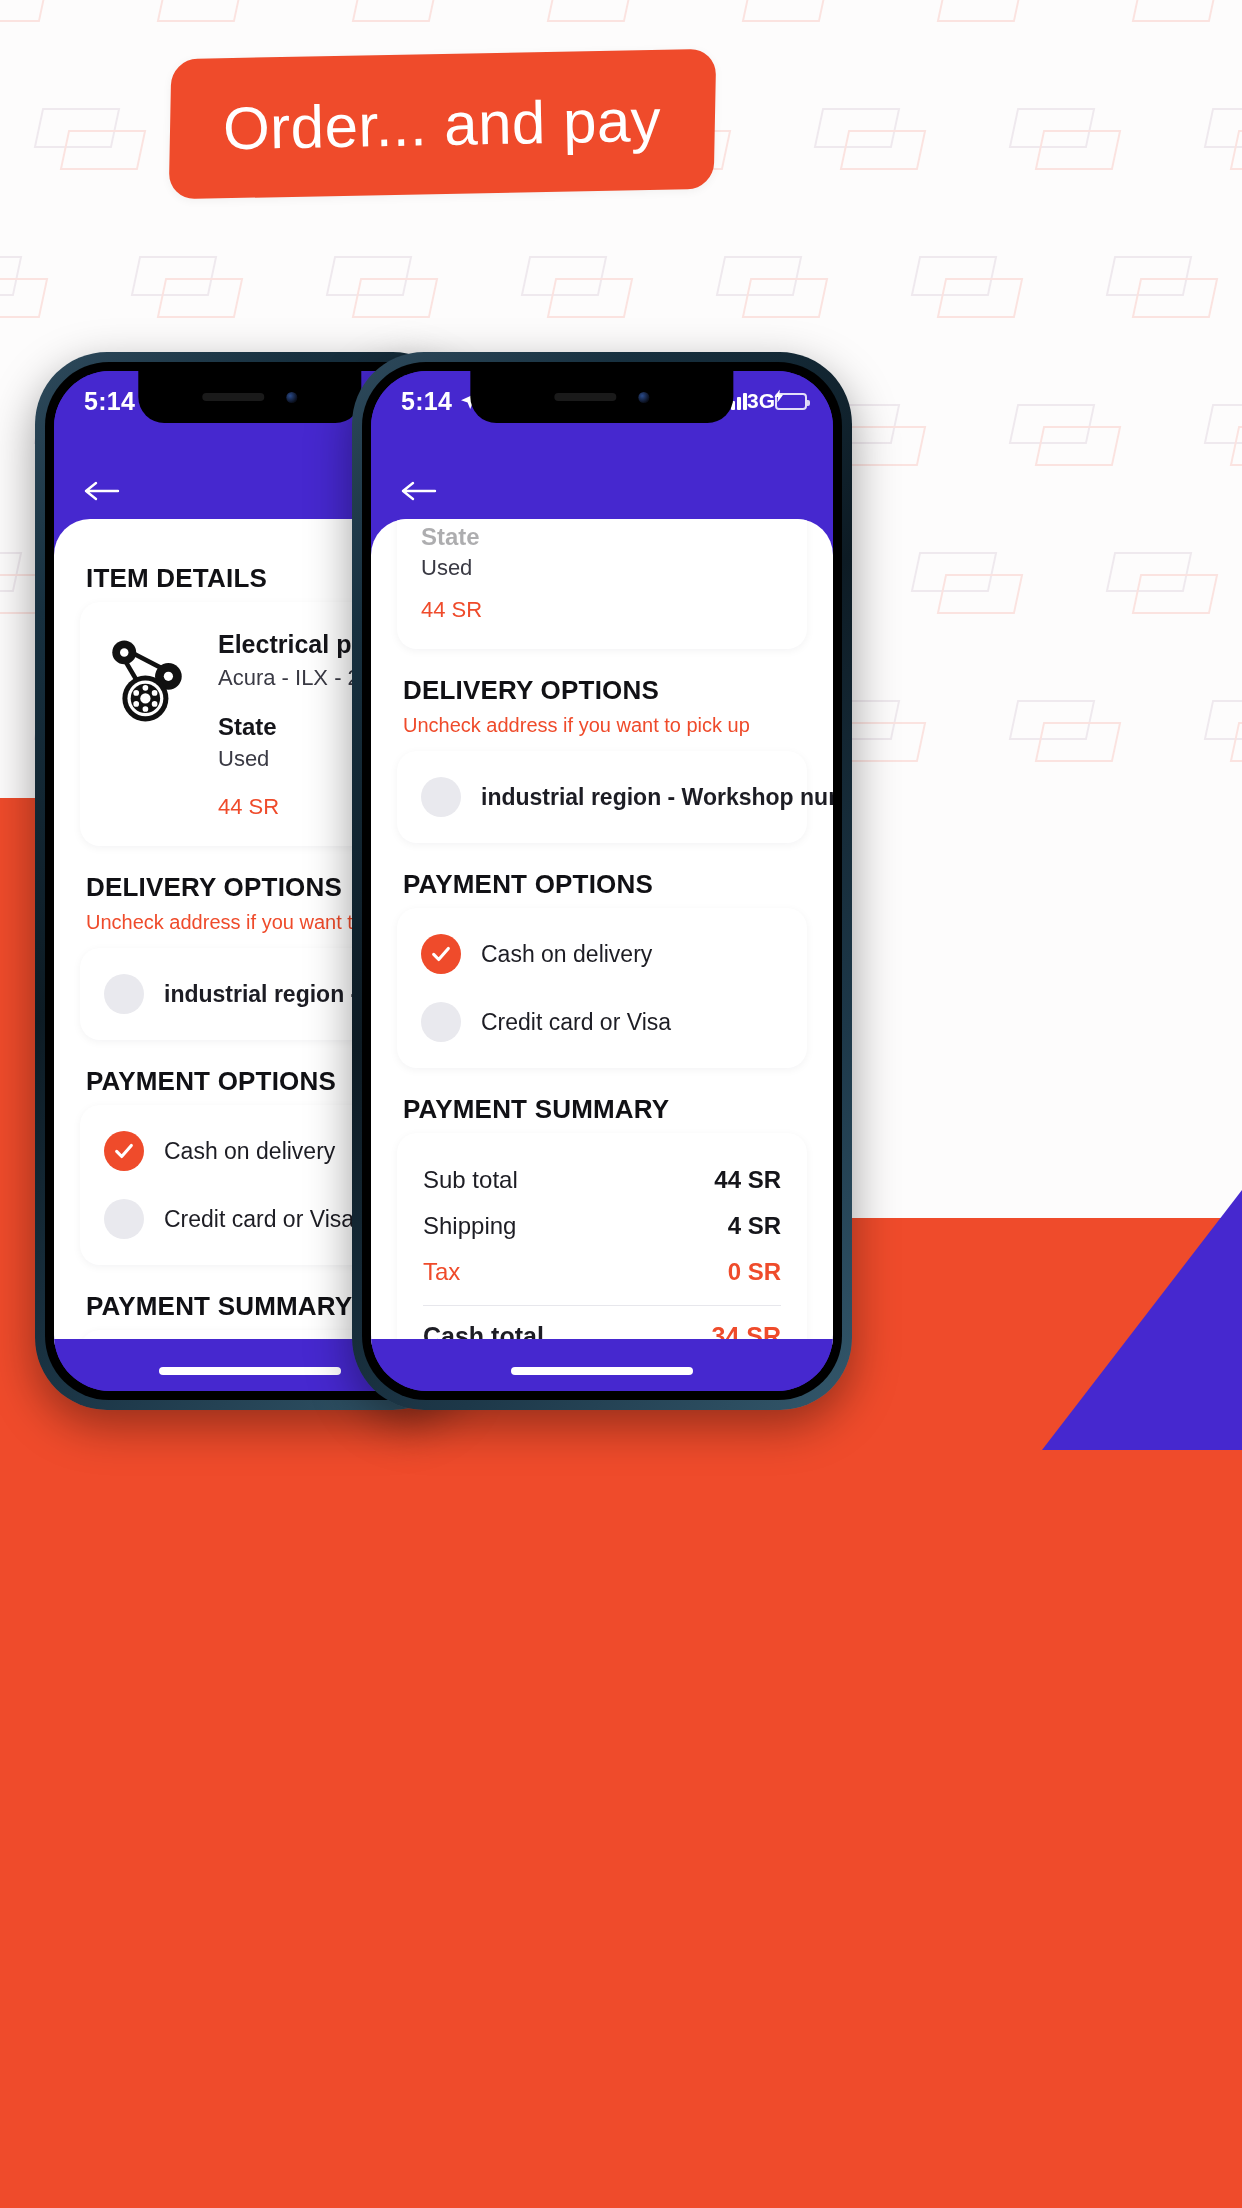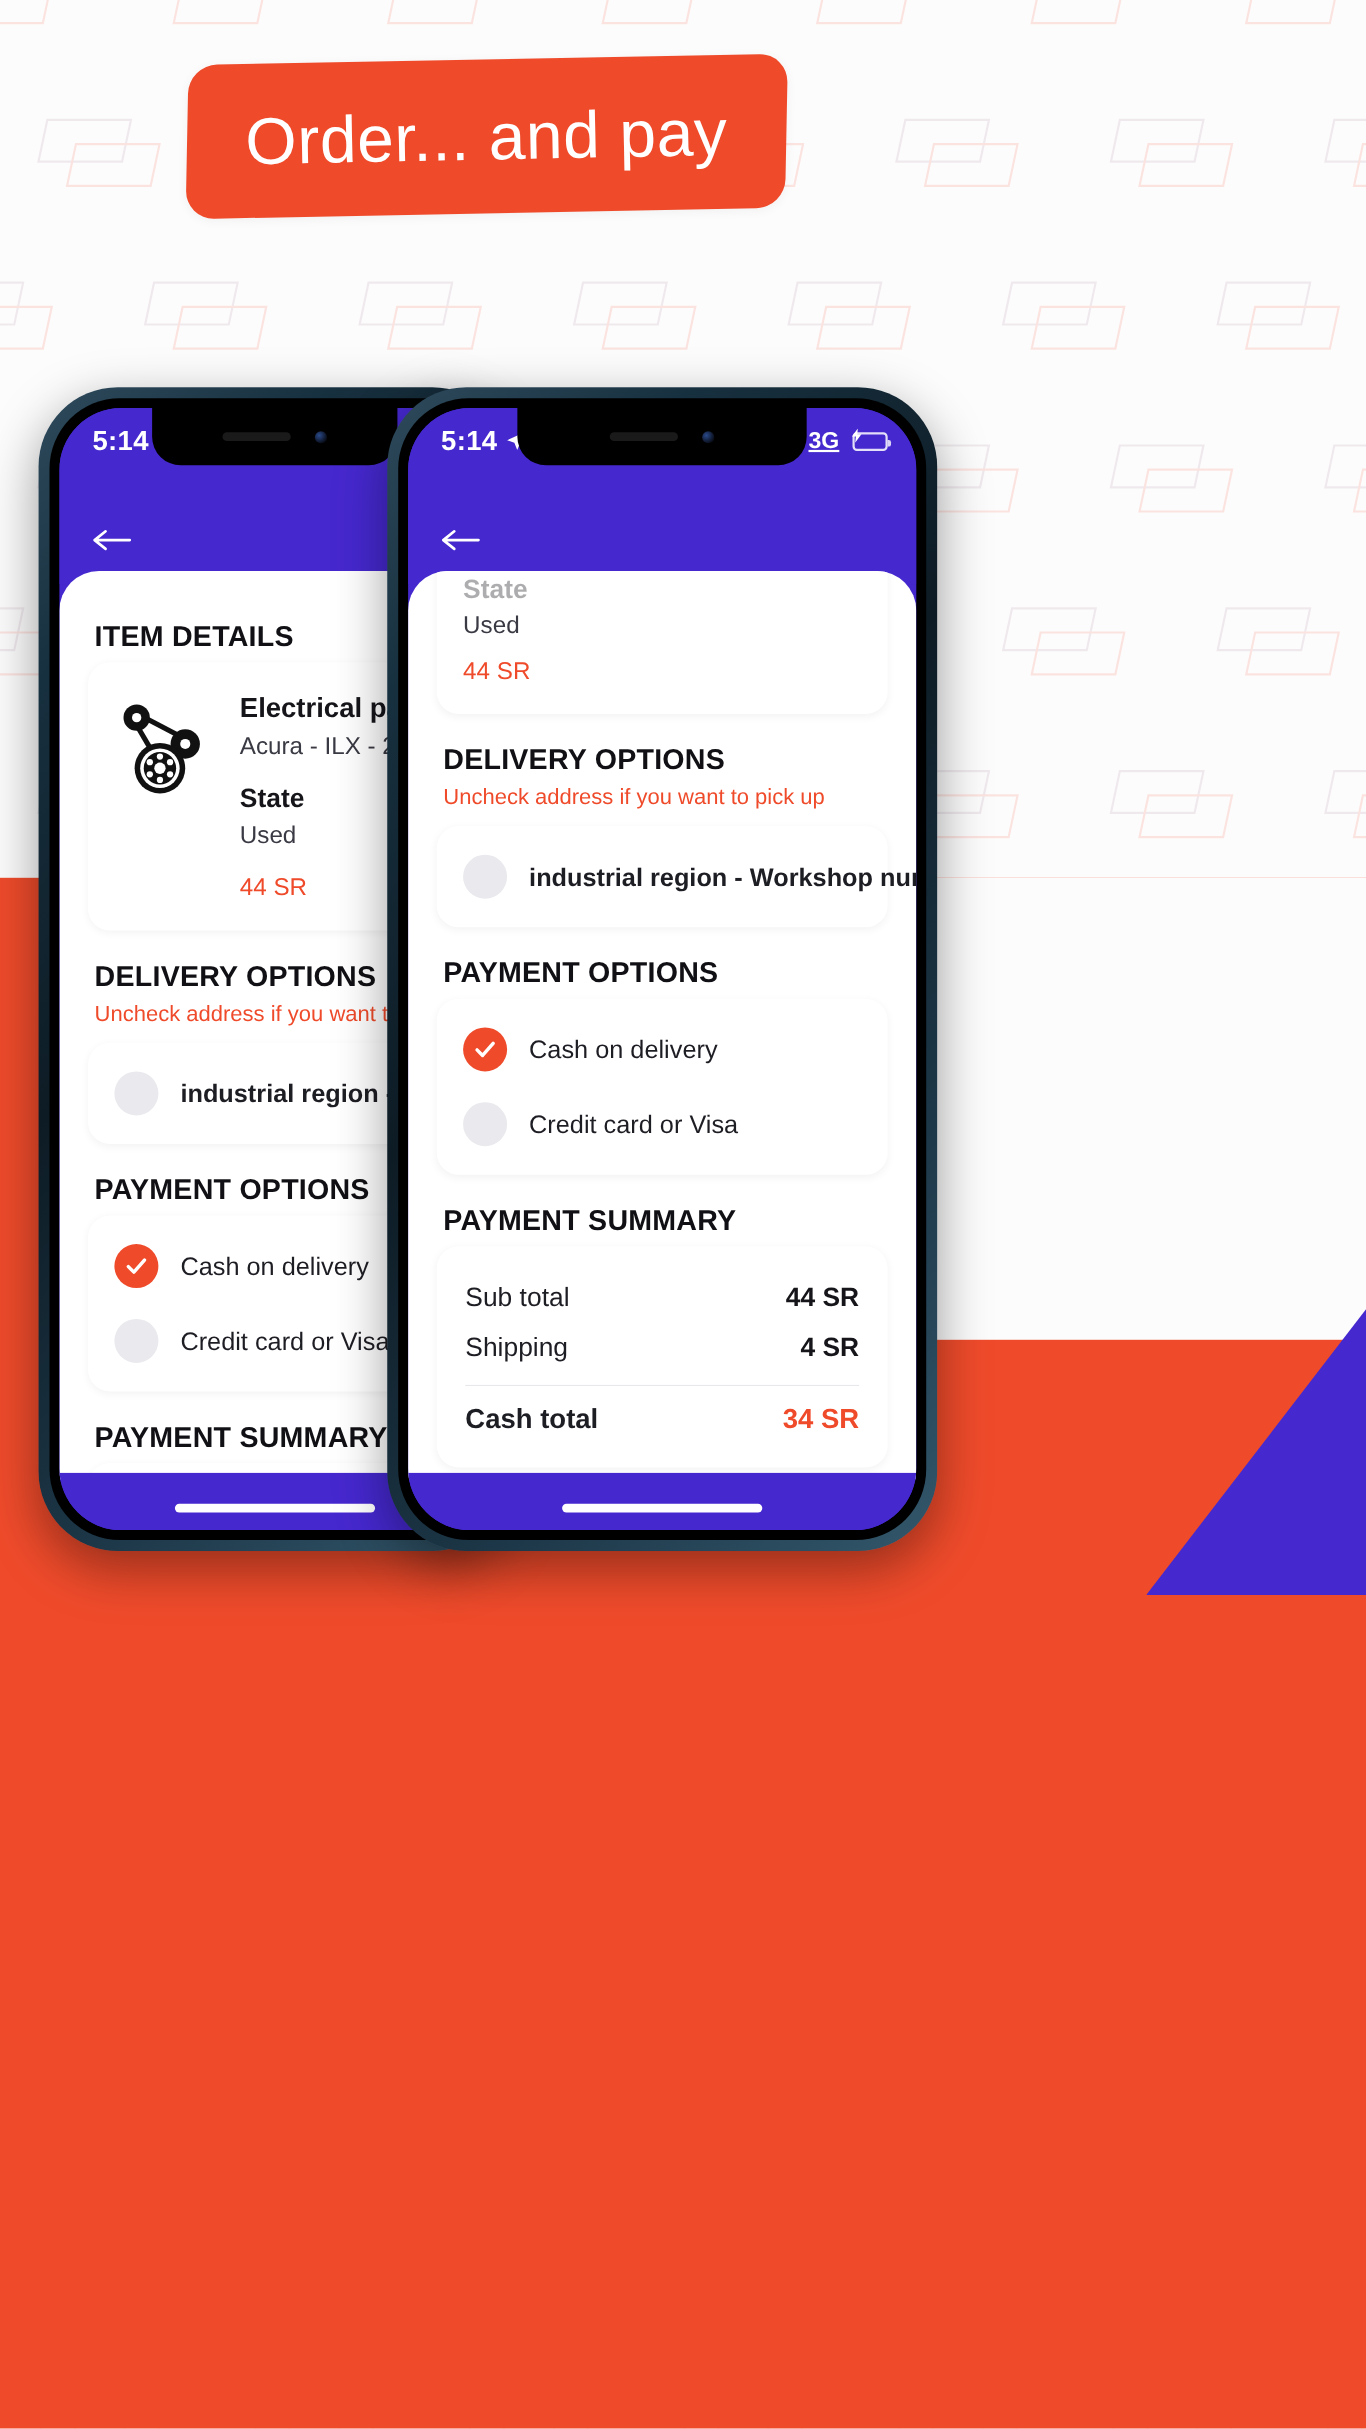--- a/index.html
+++ b/index.html
@@ -148,21 +148,21 @@
     width: 100%; height: 52px;
     z-index: 35;
     display: flex; align-items: center;
     justify-content: space-between;
     padding: 8px 26px 0 30px;
     color: #ffffff;
   }
   .sb-left { display: flex; align-items: center; gap: 7px; }
   .sb-time { font-size: 25px; font-weight: 700; letter-spacing: 0.3px; }
   .loc-arrow { width: 20px; height: 20px; display:block; }
-  .sb-right { display: flex; align-items: center; gap: 12px; text-decoration: underline; }
+  .sb-right { display: flex; align-items: center; gap: 0; }
   .bars { display: flex; align-items: flex-end; gap: 2px; height: 17px; }
   .bars span { width: 4px; background: #fff; border-radius: 1px; }
   .bars span:nth-child(1){height:6px}
   .bars span:nth-child(2){height:9px}
   .bars span:nth-child(3){height:13px}
   .bars span:nth-child(4){height:17px}
   .net { font-size: 21px; font-weight: 600; }
   .battery {
     position: relative;
     width: 32px; height: 17px;
@@ -951,20 +951,24 @@
 
             <div class="card sum-card">
               <div class="sum-row">
                 <span class="sum-k">Sub total</span>
                 <span class="sum-v">44 SR</span>
               </div>
               <div class="sum-row">
                 <span class="sum-k">Shipping</span>
                 <span class="sum-v">4 SR</span>
               </div>
+              <div class="sum-row tax">
+                <span class="sum-k">Tax</span>
+                <span class="sum-v">0 SR</span>
+              </div>
               <div class="sum-div"></div>
               <div class="sum-row grand">
                 <span class="sum-k">Cash total</span>
                 <span class="sum-v">34 SR</span>
               </div>
             </div>
 
           </div>
         </div>
 

